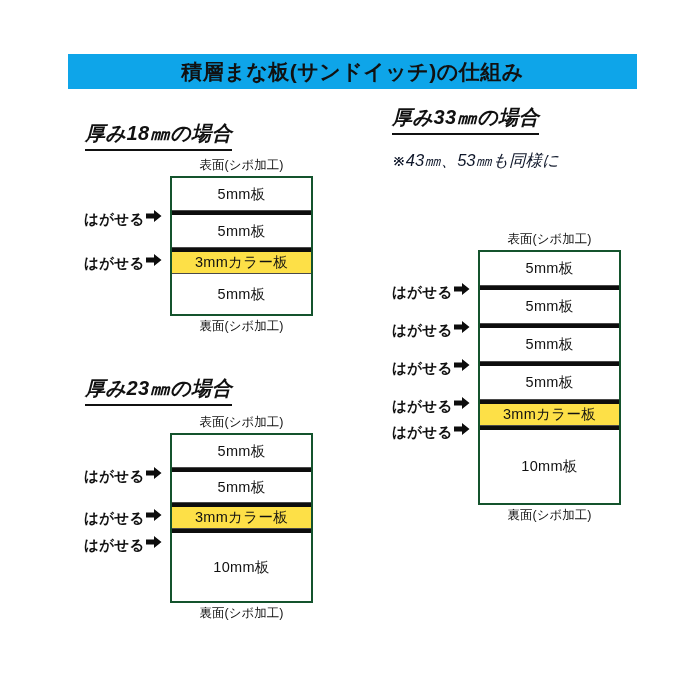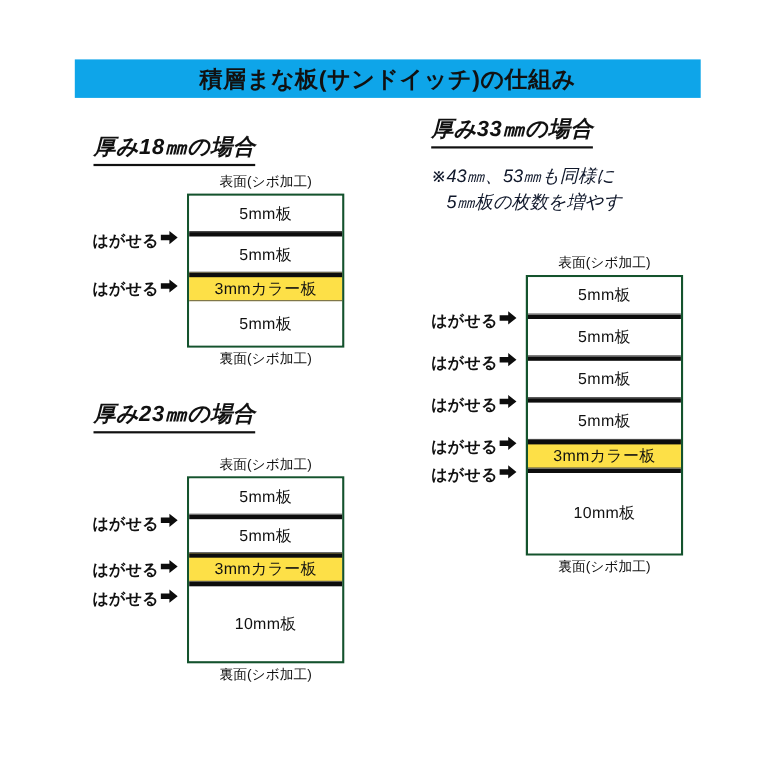--- a/index.html
+++ b/index.html
@@ -166,21 +166,21 @@
 </div>
 <div class="peel" style="left:84px; top:263px;">
   <span class="peel-text">はがせる</span>
   <span class="peel-arrow">
     <svg width="16" height="13" viewBox="0 0 16 13">
         <path d="M0 4 H8 V0.5 L15.5 6.5 L8 12.5 V9 H0 Z" fill="#0d0d0d"></path>
       </svg>
   </span>
 </div>
 
-<div class="section" style="left:85px; top:363px;">
+<div class="section" style="left:85px; top:375px;">
   <div class="section-heading">厚み23㎜の場合</div>
 </div>
 
 <div class="stack-wrap" style="left:170px; top:415px; width:143px;">
   <div class="face-label top">表面(シボ加工)</div>
   <div class="stack" style="height:170px;">
     <div class="layer" style="height:33px;">
       <span class="layer-text">5mm板</span>
     </div>
     <div class="layer thick-top" style="height:35px;">
@@ -218,21 +218,20 @@
     <svg width="16" height="13" viewBox="0 0 16 13">
         <path d="M0 4 H8 V0.5 L15.5 6.5 L8 12.5 V9 H0 Z" fill="#0d0d0d"></path>
       </svg>
   </span>
 </div>
 
 <div class="section" style="left:392px; top:104px;">
   <div class="section-heading">厚み33㎜の場合</div>
   <div class="section-note">
     <span>※43㎜、53㎜も同様に</span>
-    <span class="note-line-2">5㎜板の枚数を増やす</span>
   </div>
 </div>
 
 <div class="stack-wrap" style="left:478px; top:232px; width:143px;">
   <div class="face-label top">表面(シボ加工)</div>
   <div class="stack" style="height:255px;">
     <div class="layer" style="height:34px;">
       <span class="layer-text">5mm板</span>
     </div>
     <div class="layer thick-top" style="height:38px;">

